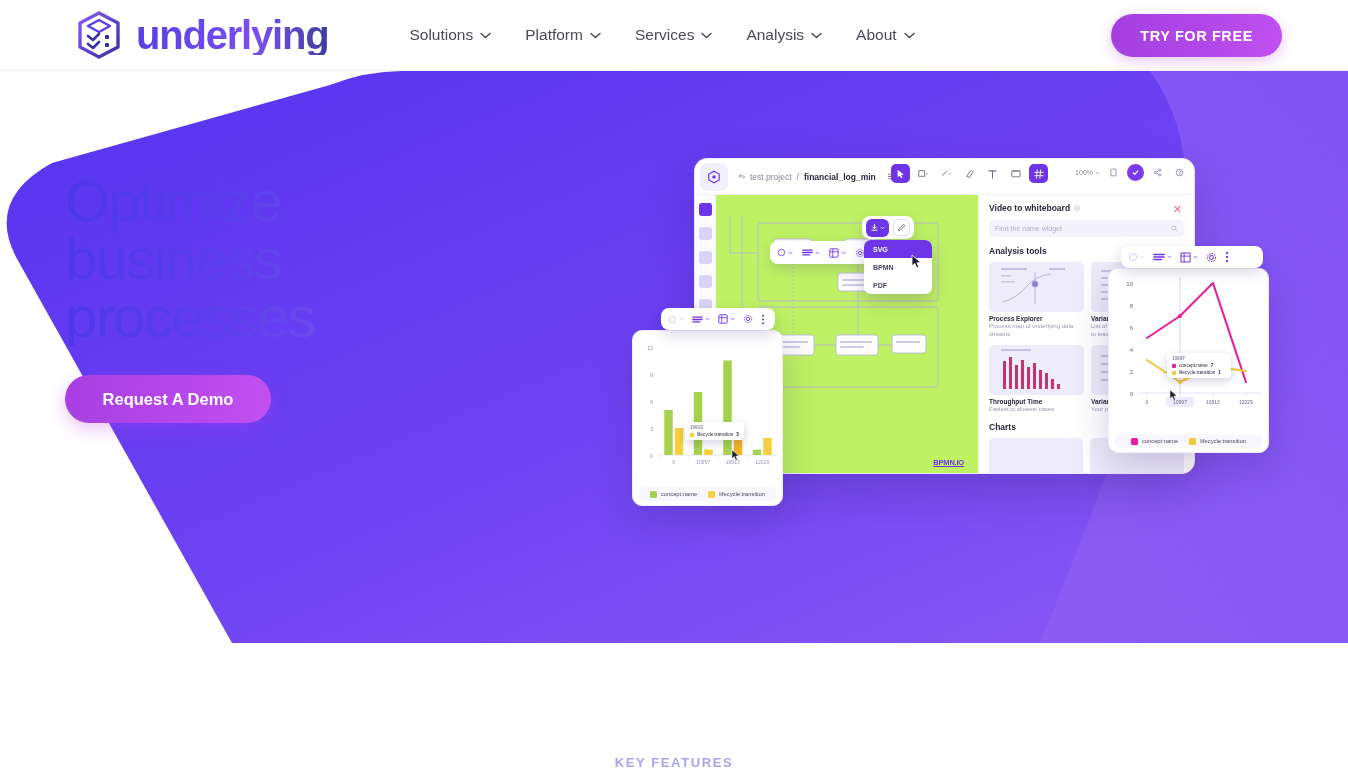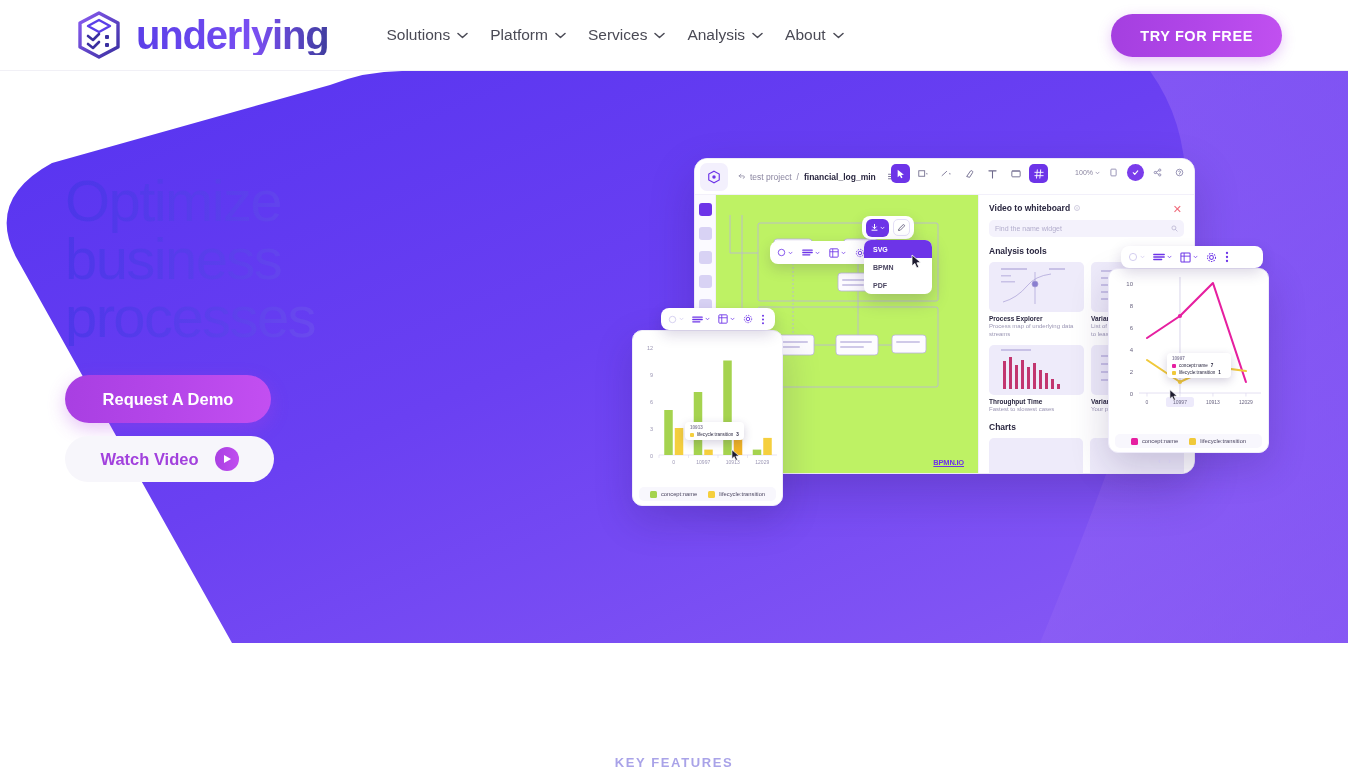--- a/index.html
+++ b/index.html
@@ -19,21 +19,21 @@
     border-bottom: 1px solid #f1f0f6;
   }
   .logo-wrap { display:flex; align-items:center; gap: 14px; margin-left: 76px; }
   .logo-mark { width: 46px; height: 48px; flex: 0 0 auto; }
   .logo-text {
     font-size: 40px; font-weight: 700; letter-spacing: -1.2px;
     background: linear-gradient(95deg,#5b3fe8 0%,#6b48ee 38%,#7b4ff2 62%,#3f3d9e 100%);
     -webkit-background-clip: text; background-clip: text; color: transparent;
     line-height: 1;
   }
-  .nav { display: flex; align-items: center; gap: 22px; margin-left: 58px; }
+  .nav { display: flex; align-items: center; gap: 34px; margin-left: 81px; }
   .nav-item {
     display: flex; align-items: center; gap: 7px;
     font-size: 15.5px; color: #4a4a55; cursor: pointer; white-space: nowrap;
   }
   .chev { width: 11px; height: 7px; display:block; }
   .try-btn {
     position: absolute; right: 66px; top: 14px;
     height: 43px; padding: 0 29px;
     display: flex; align-items: center; justify-content: center;
     border-radius: 24px; border: none; cursor: pointer;
@@ -265,26 +265,20 @@
     <button class="try-btn">TRY FOR FREE</button>
   </div>
 
   <div class="hero-text">
     <h1 class="hero-h1">
       <span>Optimize</span><br>
       <span>business</span><br>
       <span>processes</span>
     </h1>
     <button class="btn-demo">Request A Demo</button>
-    <button class="btn-watch">
-      <span>Watch Video</span>
-      <span class="play-circle">
-          <span class="play-tri"></span>
-        </span>
-    </button>
   </div>
 
   <div class="dash">
     <div class="dash-top">
       <div class="dash-home">
         <svg width="14" height="14" viewBox="0 0 24 24">
             <path d="M12 2 L21 7 L21 17 L12 22 L3 17 L3 7 Z" fill="none" stroke="#6d34e8" stroke-width="2"></path>
             <circle cx="12" cy="12" r="3" fill="#6d34e8"></circle>
           </svg>
       </div>

